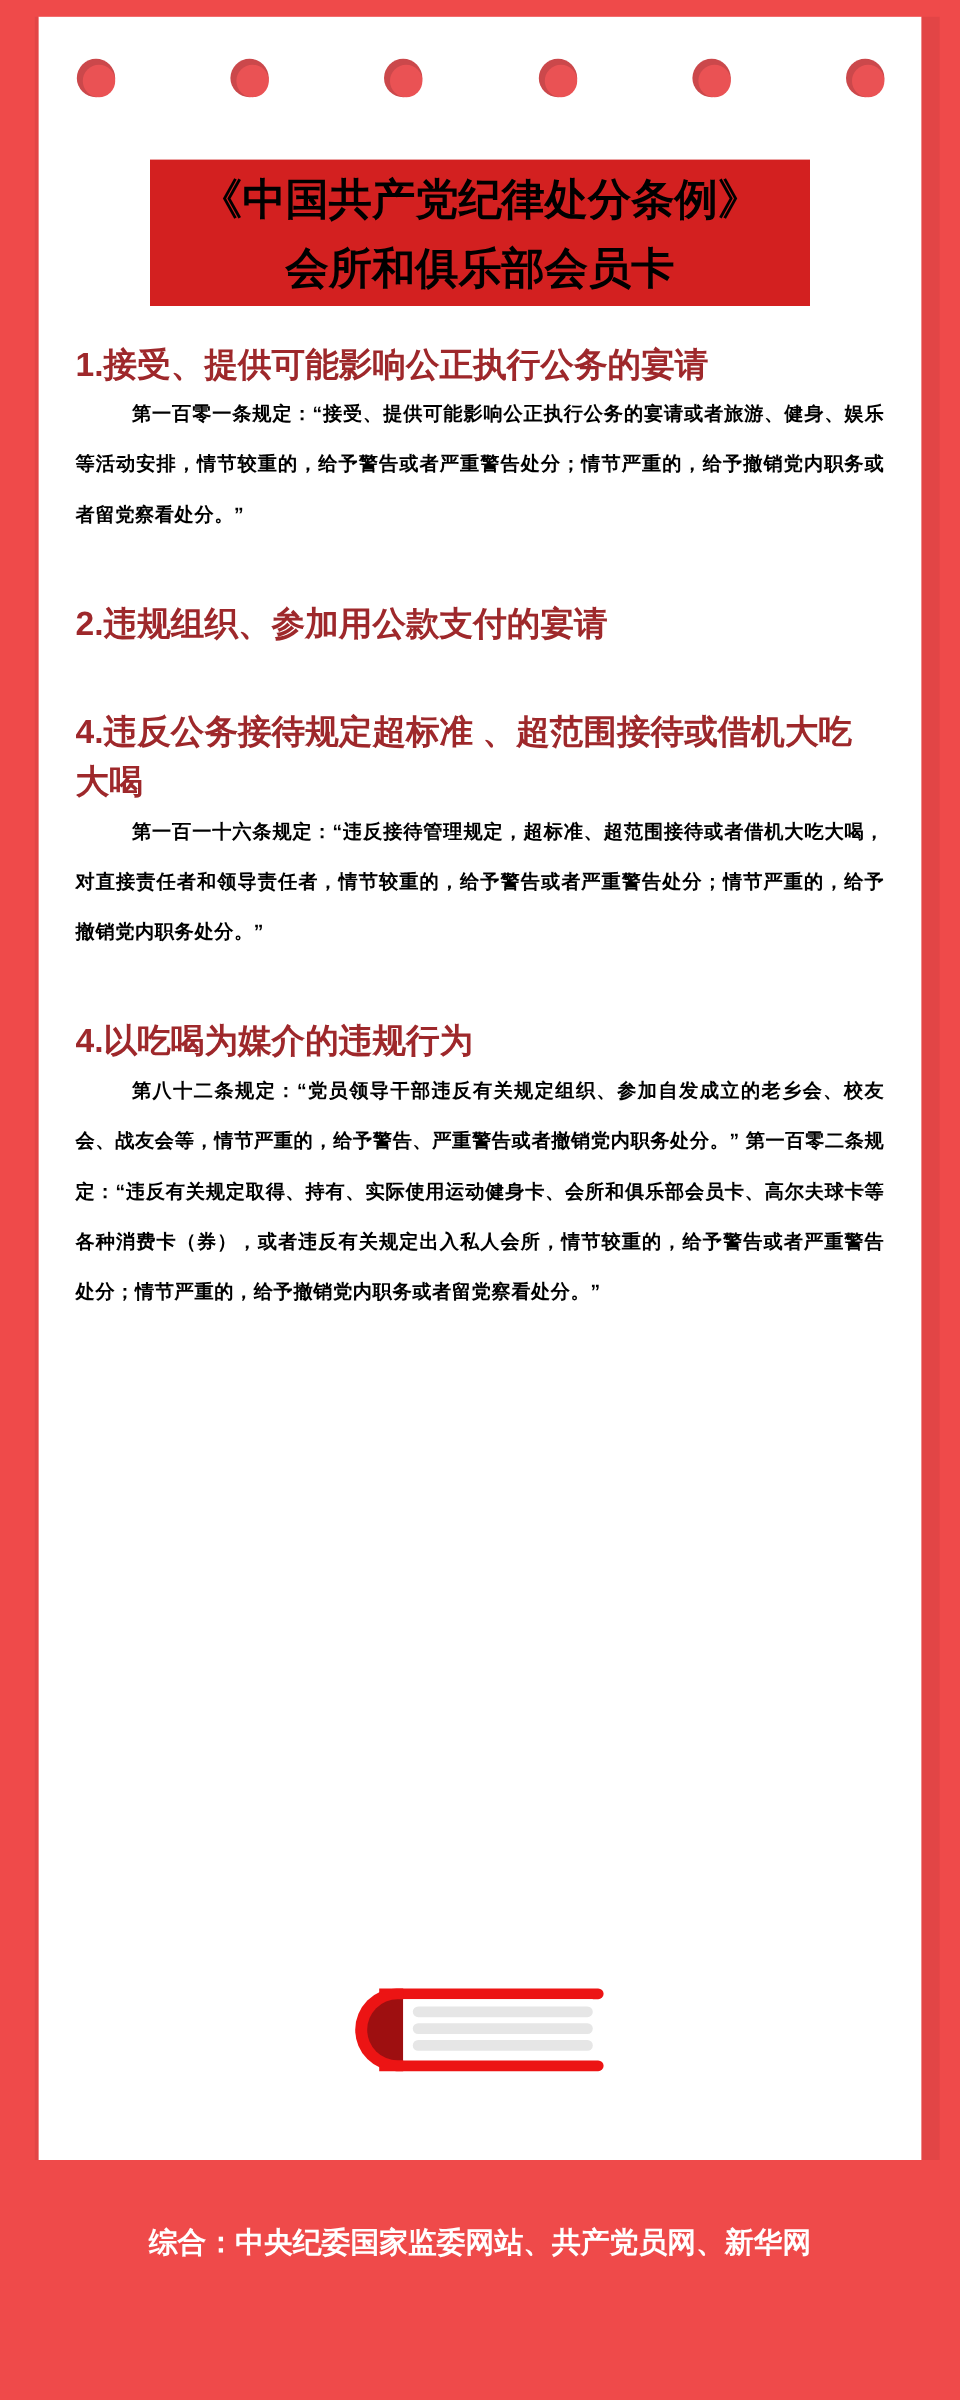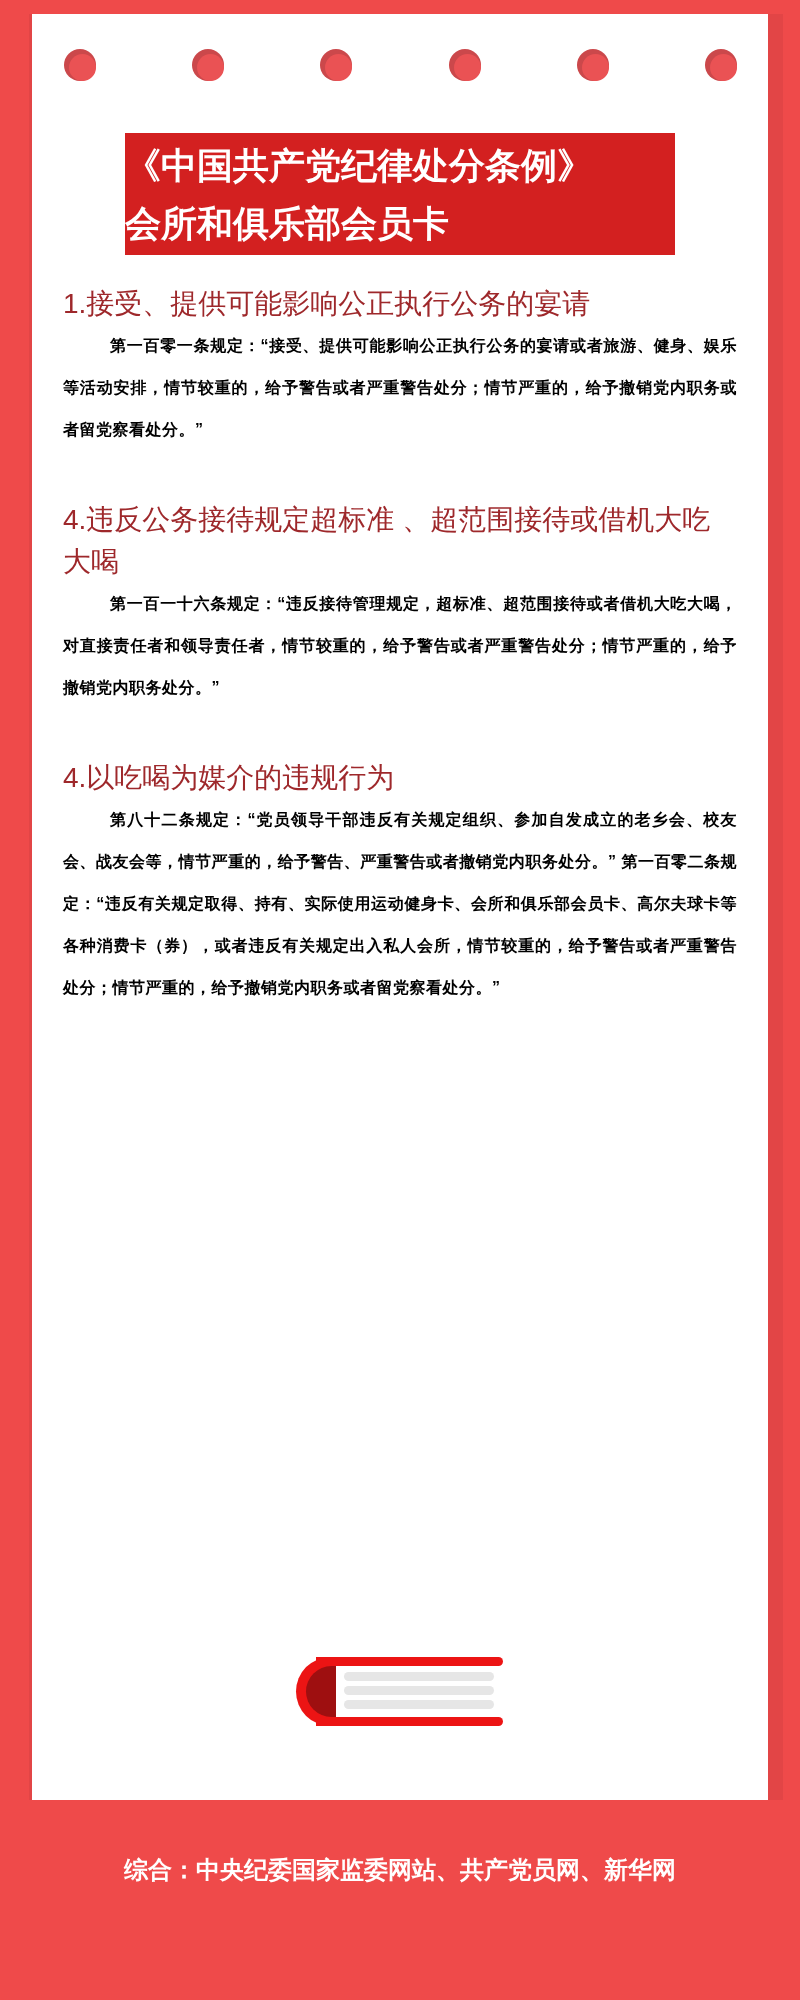--- a/index.html
+++ b/index.html
@@ -31,31 +31,31 @@
     background:#cb484b;
   }
   .dot::after {
     content:""; position:absolute; right:0; bottom:0;
     width:27px; height:27px; border-radius:50%;
     background:#ea5254;
   }
   
   .banner {
     position:absolute; left:125px; top:133px; width:550px; height:122px;
-    background:#d32020; color:#ffffff;
+    background:#d32020; color:#000000;
     font-weight:bold; font-size:36px; line-height:58px;
-    text-align:left; box-sizing:border-box; padding-top:4px;
+    text-align:center; box-sizing:border-box; padding-top:4px;
   }
   
   .content {
     position:absolute; left:63px; top:283px; width:674px;
   }
   .section { margin:0 0 48px 0; }
   .section-heading {
-    margin:0; font-size:28px; font-weight:normal; line-height:42px;
+    margin:0; font-size:28px; font-weight:bold; line-height:42px;
     color:#9e282b; text-align:left;
   }
   .section-body {
     margin:0; font-size:16px; font-weight:bold; line-height:42px;
     color:#000000; text-align:justify; text-indent:47px;
     letter-spacing:0.5px;
   }
   
   .book {
     position:absolute; left:296px; top:1657px; width:207px; height:69px;
@@ -114,20 +114,21 @@
   <div>《中国共产党纪律处分条例》</div>
   <div>会所和俱乐部会员卡</div>
 </div>
 
 <div class="content">
   <div class="section">
     <h2 class="section-heading">1.接受、提供可能影响公正执行公务的宴请</h2>
     <p class="section-body">第一百零一条规定：“接受、提供可能影响公正执行公务的宴请或者旅游、健身、娱乐等活动安排，情节较重的，给予警告或者严重警告处分；情节严重的，给予撤销党内职务或者留党察看处分。”</p>
   </div>
   <div class="section">
+    <h2 class="section-heading">2.违规组织、参加用公款支付的宴请</h2>
   </div>
   <div class="section">
     <h2 class="section-heading">4.违反公务接待规定超标准 、超范围接待或借机大吃大喝</h2>
     <p class="section-body">第一百一十六条规定：“违反接待管理规定，超标准、超范围接待或者借机大吃大喝，对直接责任者和领导责任者，情节较重的，给予警告或者严重警告处分；情节严重的，给予撤销党内职务处分。”</p>
   </div>
   <div class="section">
     <h2 class="section-heading">4.以吃喝为媒介的违规行为</h2>
     <p class="section-body">第八十二条规定：“党员领导干部违反有关规定组织、参加自发成立的老乡会、校友会、战友会等，情节严重的，给予警告、严重警告或者撤销党内职务处分。” 第一百零二条规定：“违反有关规定取得、持有、实际使用运动健身卡、会所和俱乐部会员卡、高尔夫球卡等各种消费卡（券），或者违反有关规定出入私人会所，情节较重的，给予警告或者严重警告处分；情节严重的，给予撤销党内职务或者留党察看处分。”</p>
   </div>
 </div>

